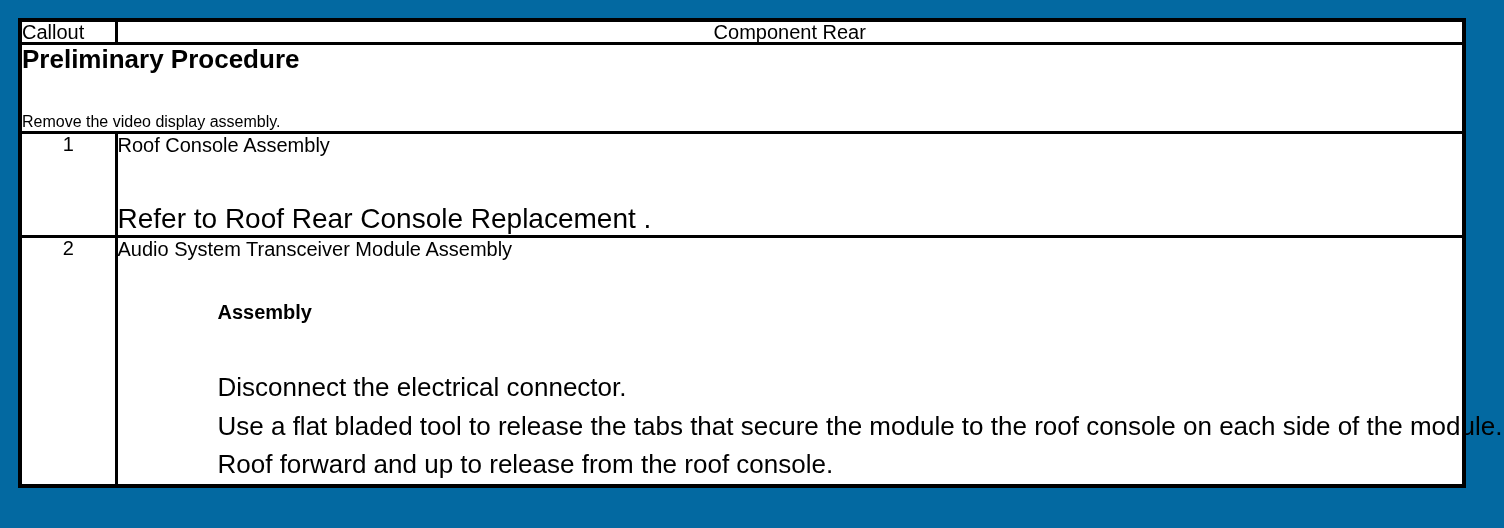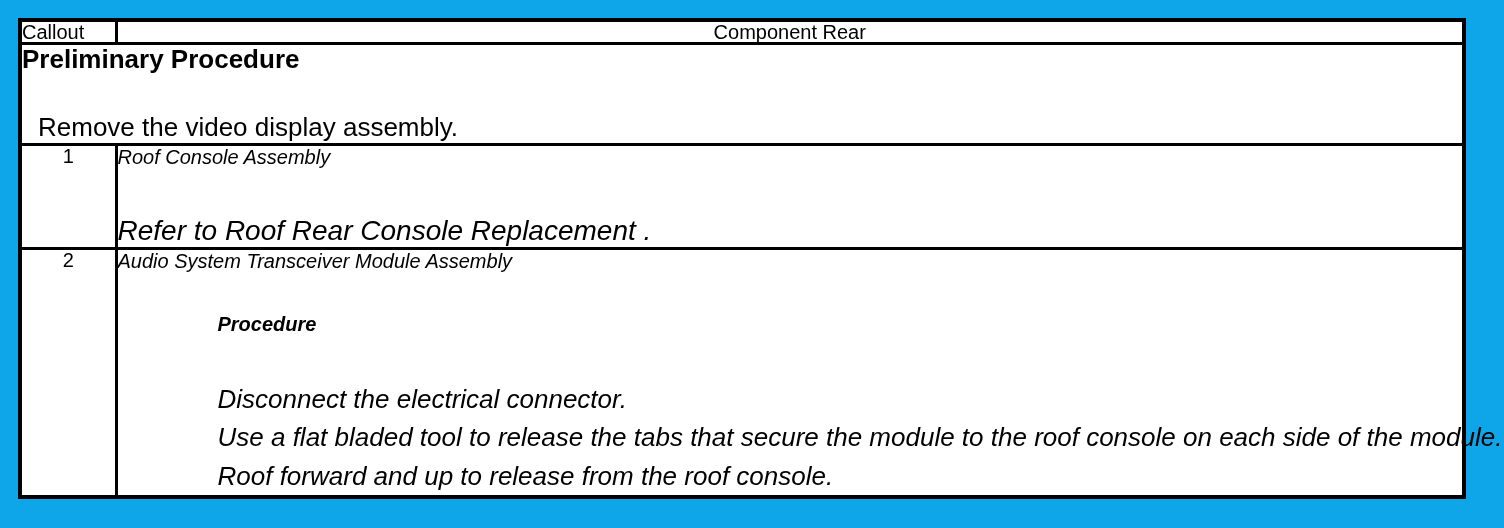--- a/index.html
+++ b/index.html
@@ -13,21 +13,21 @@
     height: 528px;
     font-family: "Liberation Sans", sans-serif;
     color: #000000;
     overflow: hidden;
   }
 
   .page {
     position: relative;
     width: 1504px;
     height: 528px;
-    background: #0ea5e9;
+    background: #0369a1;
   }
 
   
   .callout-table {
     position: absolute;
     left: 18px;
     top: 18px;
     width: 1444px;
     border-collapse: collapse;
     table-layout: fixed;
@@ -76,34 +76,32 @@
   }
   .prelim-title {
     font-weight: bold;
     font-size: 26px;
     line-height: 1.15;
   }
   .prelim-spacer {
     height: 38px;
   }
   .prelim-body {
-    font-size: 26px;
+    font-size: 16px;
     line-height: 1.15;
-    padding-left: 16px;
   }
 
   
   .num-cell {
     text-align: center;
     vertical-align: middle;
     font-size: 20px;
   }
   .body-cell {
     padding: 6px 6px 8px 6px;
-    font-style: italic;
   }
   .comp-title {
     font-size: 20px;
     line-height: 1.15;
   }
   .gap-sm { height: 46px; }
   .gap-md { height: 40px; }
   .gap-lg { height: 44px; }
 
   .refer-line {
@@ -162,21 +160,21 @@
           <div class="gap-sm"></div>
           <div class="refer-line">Refer to Roof Rear Console Replacement .</div>
         </td>
       </tr>
 
       <tr>
         <td class="num-cell">2</td>
         <td class="body-cell">
           <div class="comp-title">Audio System Transceiver Module Assembly</div>
           <div class="gap-md"></div>
-          <div class="sub-heading indent">Procedure</div>
+          <div class="sub-heading indent">Assembly</div>
           <div class="gap-lg"></div>
           <div class="step-list indent">
             <div class="step-line">Disconnect the electrical connector.</div>
             <div class="step-line">Use a flat bladed tool to release the tabs that secure the module to the roof console on each side of the module.</div>
             <div class="step-line">Roof forward and up to release from the roof console.</div>
           </div>
         </td>
       </tr>
 
     </tbody>

